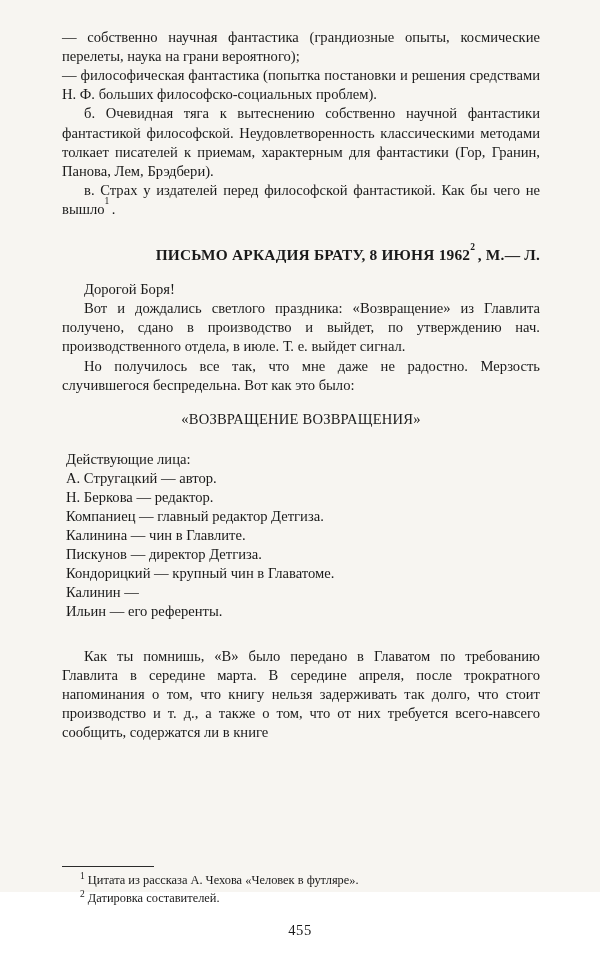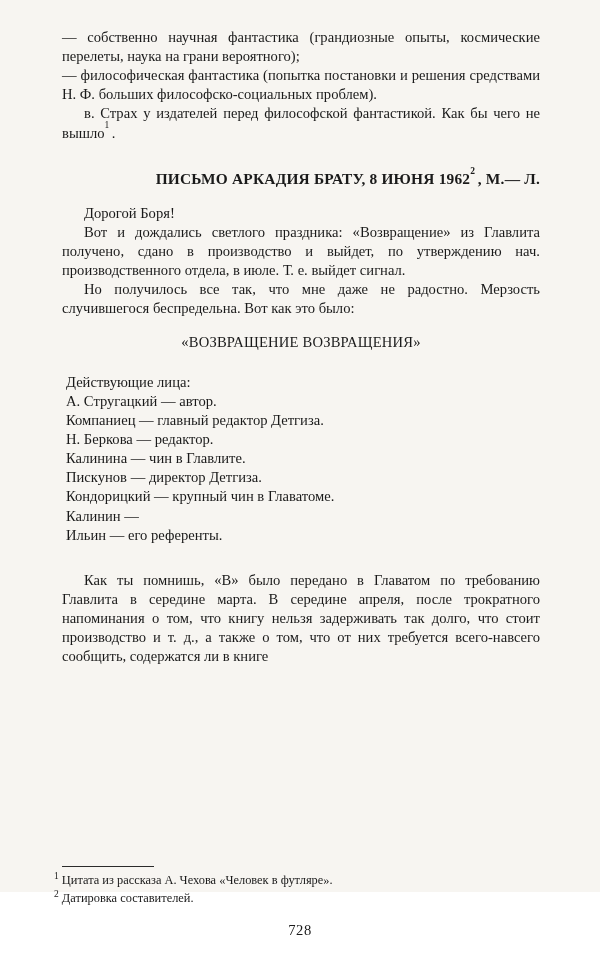--- a/index.html
+++ b/index.html
@@ -80,21 +80,21 @@
   .footnote-rule {
     position: absolute;
     left: 62px;
     top: 866px;
     width: 92px;
     height: 1px;
     background: #2b2b2b;
   }
   .footnotes {
     position: absolute;
-    left: 54px;
+    left: 80px;
     top: 872px;
     width: 478px;
   }
   .footnotes p {
     font-size: 12.4px;
     line-height: 1.42;
     text-align: left;
     text-indent: 0;
     margin: 0;
   }
@@ -110,56 +110,57 @@
 </style>
 </head>
 <body>
 
 <div class="page">
 
   <div class="content">
 
     <p class="hang">— собственно научная фантастика (грандиозные опыты, космические перелеты, наука на грани вероятного);</p>
     <p class="hang">— философическая фантастика (попытка постановки и решения средствами Н. Ф. больших философско-социальных проблем).</p>
+    <p class="indent">б. Очевидная тяга к вытеснению собственно научной фантастики фантастикой философской. Неудовлетворенность классическими методами толкает писателей к приемам, характерным для фантастики (Гор, Гранин, Панова, Лем, Брэдбери).</p>
     <p class="indent"><span>в. Страх у издателей перед философской фантастикой. Как бы чего не вышло</span><sup><sup>1</sup> </sup><span>.</span></p>
 
     <div class="gap-lg"></div>
 
     <h2 class="section-title"><span>ПИСЬМО АРКАДИЯ БРАТУ, 8 ИЮНЯ 1962</span><sup><sup>2</sup> </sup><span>, М.— Л.</span></h2>
 
     <div class="gap-md"></div>
 
     <p class="indent">Дорогой Боря!</p>
     <p class="indent">Вот и дождались светлого праздника: «Возвращение» из Главлита получено, сдано в производство и выйдет, по утверждению нач. производственного отдела, в июле. Т. е. выйдет сигнал.</p>
     <p class="indent">Но получилось все так, что мне даже не радостно. Мерзость случившегося беспредельна. Вот как это было:</p>
 
     <div class="gap-md"></div>
 
     <p class="play-title">«ВОЗВРАЩЕНИЕ ВОЗВРАЩЕНИЯ»</p>
 
     <div class="gap-sm"></div>
 
     <p class="cast-line cast-head">Действующие лица:</p>
     <p class="cast-line">А. Стругацкий — автор.</p>
+    <p class="cast-line">Н. Беркова — редактор.</p>
     <p class="cast-line">Компаниец — главный редактор Детгиза.</p>
-    <p class="cast-line">Н. Беркова — редактор.</p>
     <p class="cast-line">Калинина — чин в Главлите.</p>
     <p class="cast-line">Пискунов — директор Детгиза.</p>
     <p class="cast-line">Кондорицкий — крупный чин в Главатоме.</p>
     <p class="cast-line">Калинин —</p>
     <p class="cast-line">Ильин — его референты.</p>
 
     <div class="gap-lg"></div>
 
     <p class="indent">Как ты помнишь, «В» было передано в Главатом по требованию Главлита в середине марта. В середине апреля, после трократного напоминания о том, что книгу нельзя задерживать так долго, что стоит производство и т. д., а также о том, что от них требуется всего-навсего сообщить, содержатся ли в книге</p>
 
   </div>
 
   <div class="footnote-rule"></div>
 
   <div class="footnotes">
     <p><sup>1</sup> Цитата из рассказа А. Чехова «Человек в футляре».</p>
     <p><sup>2</sup> Датировка составителей.</p>
   </div>
 
-  <div class="page-number">728</div>
+  <div class="page-number">455</div>
 
 </div>
 
 </body></html>

